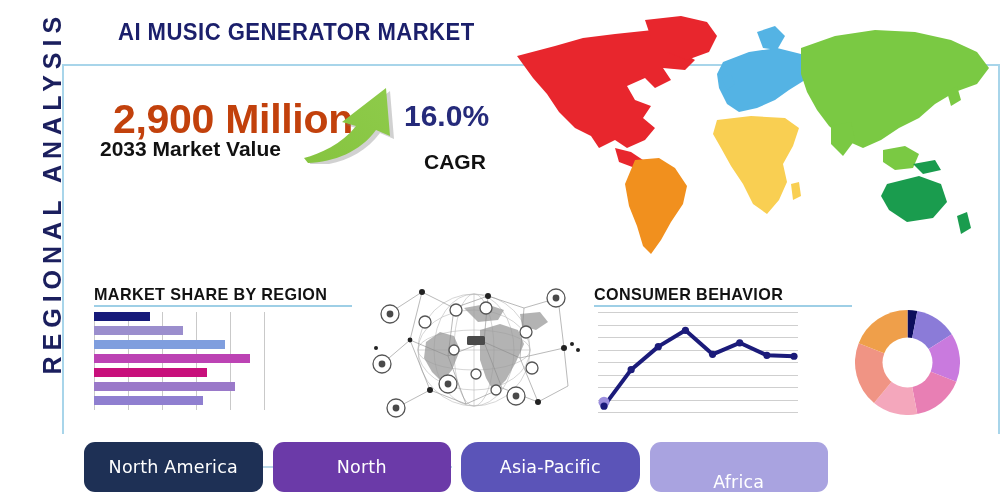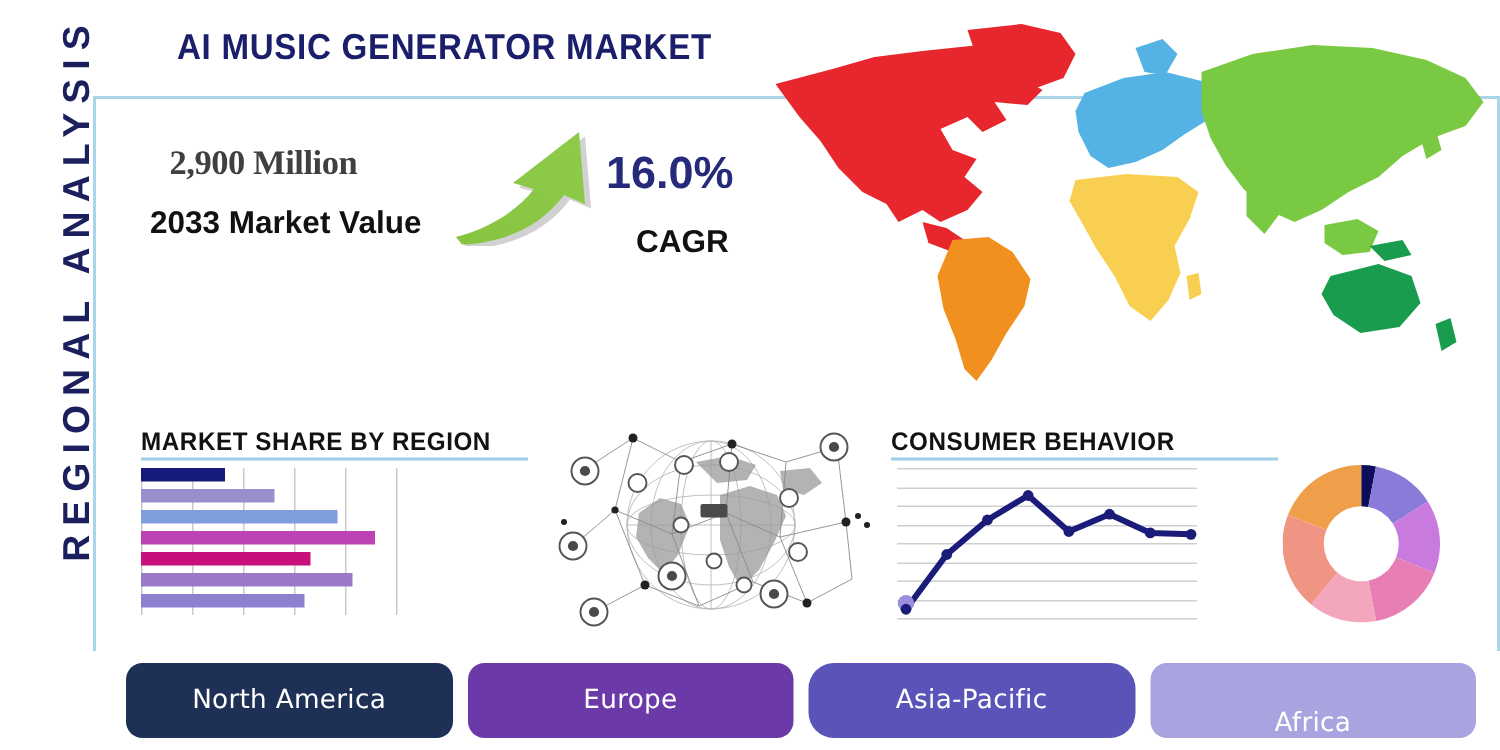--- a/index.html
+++ b/index.html
@@ -54,24 +54,24 @@
     border-top: 2px solid #a8d5ea;
     border-right: 2px solid #a8d5ea;
     border-bottom: none;
     pointer-events: none;
   }
 
   
   .kpi-value {
     position: absolute;
     left: 113px; top: 96px;
-    font-size: 23px;
-    font-weight: bold;
-    color: #404040;
-    font-family: Liberation Serif, serif;
+    font-size: 41px;
+    font-weight: bold;
+    color: #c2410c;
+    font-family: Liberation Sans, sans-serif;
     letter-spacing: -0.3px;
   }
   .kpi-sub {
     position: absolute;
     left: 100px; top: 137px;
     font-size: 21px;
     font-weight: bold;
     color: #111111;
     text-align: right;
   }
@@ -127,21 +127,21 @@
   .globe { position: absolute; left: 368px; top: 278px; width: 212px; height: 145px; }
 
   
   .linechart { position: absolute; left: 598px; top: 312px; width: 200px; height: 100px; }
   .line-grid { position: absolute; left: 0; width: 200px; height: 1px; background: #cfcfcf; }
 
   
   .donut { position: absolute; left: 855px; top: 310px; width: 105px; height: 105px; }
 
   
-  .regions { position: absolute; left: 84px; top: 442px; width: 900px; height: 50px; display: flex; gap: 10px; }
+  .regions { position: absolute; left: 84px; top: 442px; width: 744px; height: 50px; display: flex; gap: 10px; }
   .region-btn {
     flex: 1;
     border-radius: 11px;
     display: flex;
     align-items: center;
     justify-content: center;
     color: #ffffff;
     font-size: 17.5px;
     font-family: "DejaVu Sans", sans-serif;
     letter-spacing: 0.2px;
@@ -333,21 +333,21 @@
   <div class="connector" style="left:254px; width:20px;"></div>
   <div class="connector" style="left:432px; width:20px;"></div>
   <div class="connector" style="left:610px; width:20px;"></div>
   <div class="connector" style="left:788px; width:20px;"></div>
 
   <div class="regions" id="regions">
       <div class="region-btn" style="background: rgb(30, 48, 85);">
         <span>North America</span>
       </div>
       <div class="region-btn" style="background: rgb(107, 58, 168);">
-        <span>Europe</span>
+        <span>North</span>
       </div>
       <div class="region-btn" style="background: rgb(91, 84, 184); border-radius: 17px;">
         <span>Asia-Pacific</span>
       </div>
       <div class="region-btn" style="background: rgb(169, 163, 224); align-items: flex-end;">
         <span>Africa</span>
       </div>
     </div>
 
 </div>

